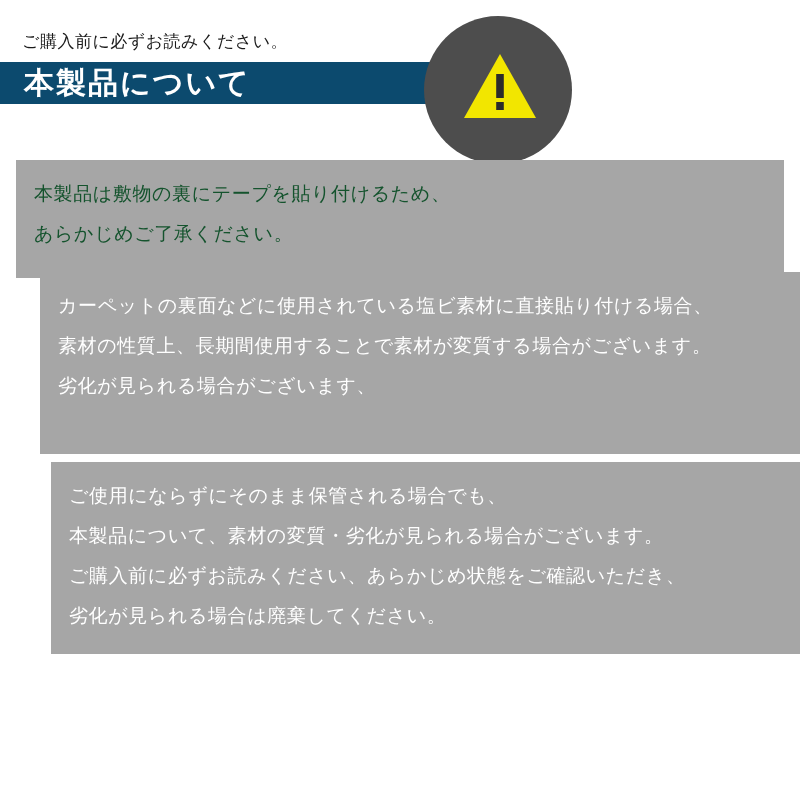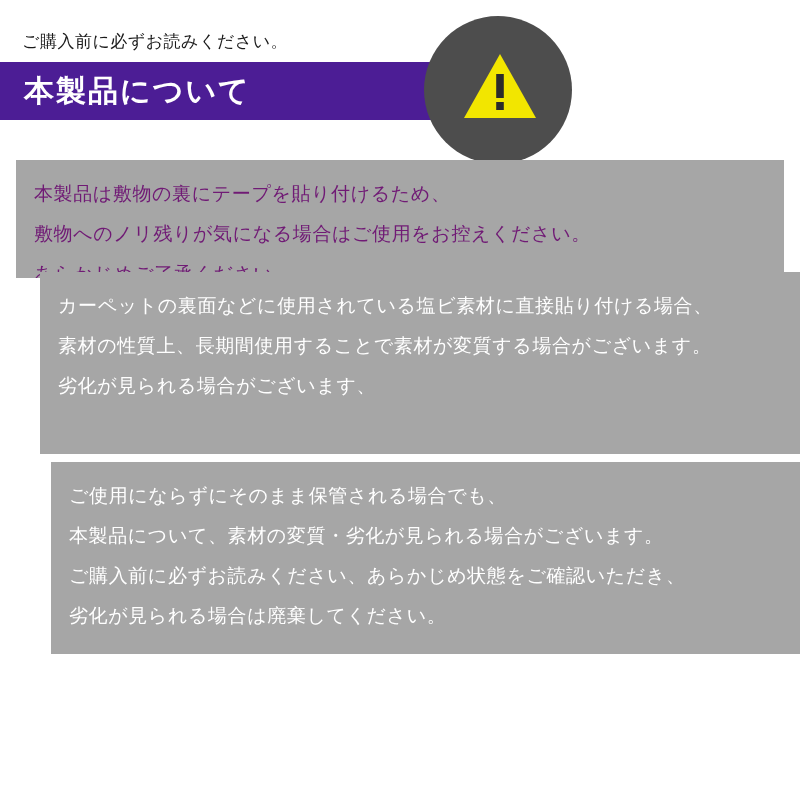--- a/index.html
+++ b/index.html
@@ -37,22 +37,22 @@
     color: #1a1a1a;
     letter-spacing: 0.5px;
     white-space: nowrap;
   }
 
   .title-bar {
     position: absolute;
     left: 0;
     top: 62px;
     width: 520px;
-    height: 58px;
-    background: #4c1d95;
+    height: 42px;
+    background: #0c4a6e;
   }
 
   .title-bar .title-text {
     position: absolute;
     left: 24px;
     top: 50%;
     transform: translateY(-50%);
     color: #ffffff;
     font-size: 30px;
     font-weight: bold;
@@ -84,21 +84,21 @@
     position: absolute;
     left: 16px;
     width: 768px;
     background: #a6a6a6;
     box-sizing: border-box;
     padding: 14px 18px 14px 18px;
   }
 
   .note-box p {
     margin: 0;
-    color: #701a75;
+    color: #14532d;
     font-size: 19px;
     line-height: 40px;
     letter-spacing: 0.6px;
     white-space: nowrap;
   }
 
   .note-box.box1 { top: 160px; height: 118px; z-index: 1; }
   .note-box.box2 { top: 272px; height: 182px; z-index: 2; margin-left: 24px; }
   .note-box.box3 { top: 462px; height: 192px; z-index: 2; margin-left: 35px; }
 
@@ -131,21 +131,20 @@
         <polygon points="38,2 74,66 2,66" fill="#f2e600"></polygon>
         <rect x="34.2" y="22" width="7.6" height="24" fill="#2b2b2b"></rect>
         <rect x="34.2" y="50" width="7.6" height="8" fill="#2b2b2b"></rect>
       </svg>
     </div>
 
   </div>
 
   <div class="note-box box1 clipped">
     <p>本製品は敷物の裏にテープを貼り付けるため、</p>
-    <p>敷物へのノリ残りが気になる場合はご使用をお控えください。</p>
     <p>あらかじめご了承ください。</p>
   </div>
 
   <div class="note-box box2">
     <p>カーペットの裏面などに使用されている塩ビ素材に直接貼り付ける場合、</p>
     <p>素材の性質上、長期間使用することで素材が変質する場合がございます。</p>
     <p>劣化が見られる場合がございます、</p>
   </div>
 
   <div class="note-box box3">

